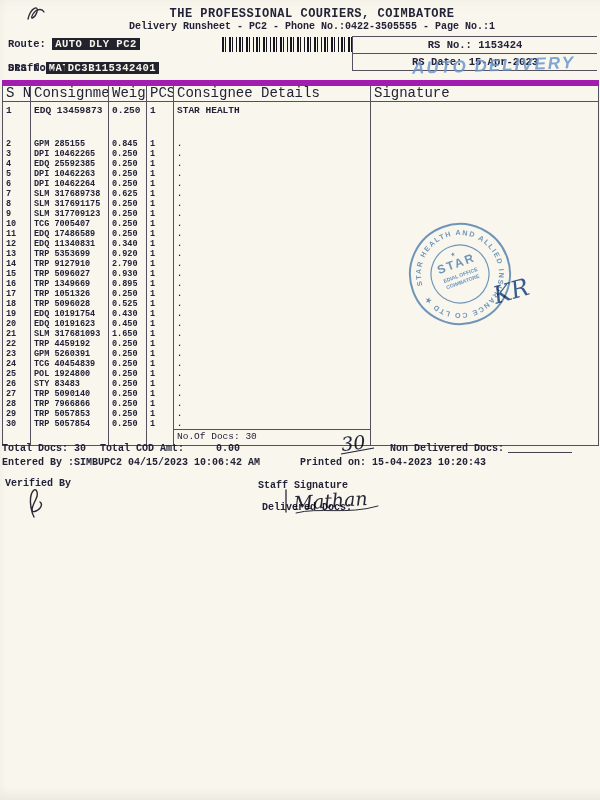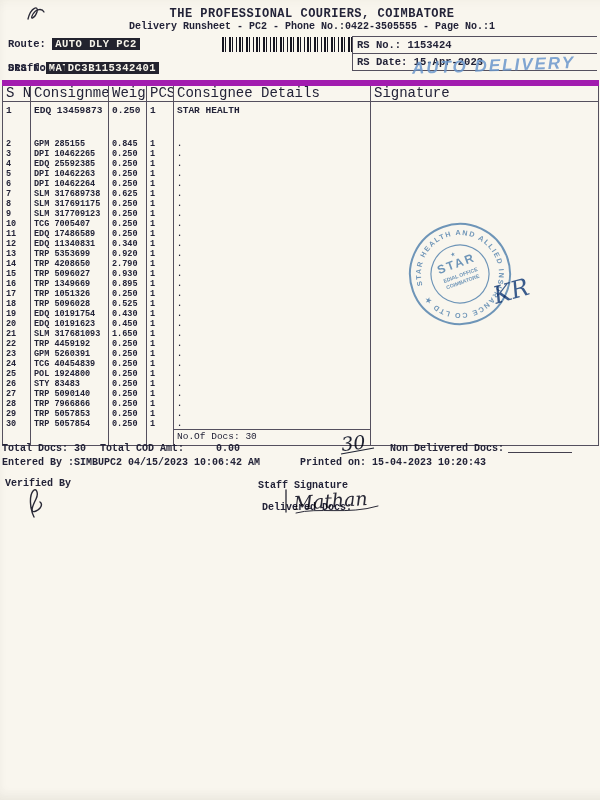--- a/index.html
+++ b/index.html
@@ -20,21 +20,21 @@
   .inv{background:#23232e;color:#f7f4ea;padding:0 3px;letter-spacing:.5px;}
   .barcode{
     top:37px;left:222px;width:130px;height:15px;
     background:repeating-linear-gradient(90deg,
       #15151f 0px,#15151f 2px,transparent 2px,transparent 3px,
       #15151f 3px,#15151f 4px,transparent 4px,transparent 7px,
       #15151f 7px,#15151f 9px,transparent 9px,transparent 10px,
       #15151f 10px,#15151f 11px,transparent 11px,transparent 14px,
       #15151f 14px,#15151f 15px,transparent 15px,transparent 17px);
   }
-  .rs-box{top:36px;left:352px;width:244px;border:1px solid #55505e;border-right:none;}
+  .rs-box{top:36px;left:352px;width:244px;border:1px solid #55505e;border-right:none;text-align:center;}
   .rs-row{font-size:10.5px;font-weight:bold;padding:1px 4px;height:14px;line-height:14px;}
   .rs-row:first-child{border-bottom:1px solid #55505e;}
   .auto-delivery{
     top:56px;left:412px;font-size:17px;font-weight:bold;letter-spacing:2px;
     color:#6b97cc;opacity:.85;transform:rotate(-2deg);
     font-family:"Liberation Sans",sans-serif;font-style:italic;
   }
   table.runsheet{position:absolute;top:80px;left:2px;width:596px;border-collapse:collapse;table-layout:fixed;}
   .runsheet th,.runsheet td{
     border-left:1px solid #55505e;padding:0 3px;vertical-align:top;
@@ -216,21 +216,21 @@
         <tr class="data-row">
           <td>13</td>
           <td>TRP 5353699</td>
           <td>0.920</td>
           <td>1</td>
           <td>.</td>
           <td></td>
         </tr>
         <tr class="data-row">
           <td>14</td>
-          <td>TRP 4208650</td>
+          <td>TRP 9127910</td>
           <td>2.790</td>
           <td>1</td>
           <td>.</td>
           <td></td>
         </tr>
         <tr class="data-row">
           <td>15</td>
           <td>TRP 5096027</td>
           <td>0.930</td>
           <td>1</td>

